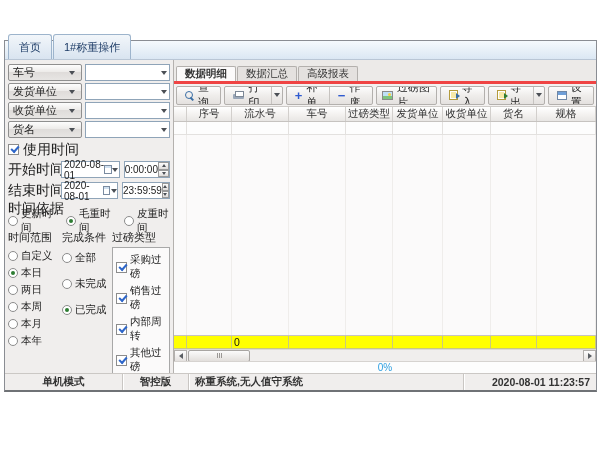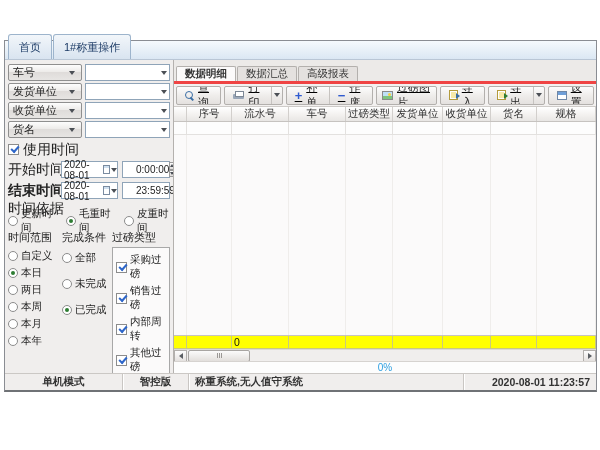--- a/index.html
+++ b/index.html
@@ -41,38 +41,38 @@
     position:relative; flex:0 0 auto; }
   .radio.on:after { content:""; position:absolute; left:2px; top:2px; width:4px; height:4px;
     border-radius:50%; background:#2e7d32; }
   .opt { display:flex; align-items:center; gap:3px; margin-top:3px; }
   .opt .olbl { font-size:10.5px; }
   .datebox { width:64px; height:17px; background:#fff; border:1px solid #8fa4b8; display:flex;
     align-items:center; font-size:10px; padding-left:2px; margin-left:3px; }
   .datebox .cal { width:9px; height:9px; border:1px solid #7a8ba0; background:linear-gradient(#cfe0f0 30%,#fff 30%); margin-left:auto; }
   .datebox .dd { width:9px; display:flex; justify-content:center; }
   .timebox { width:48px; height:17px; background:#fff; border:1px solid #8fa4b8; display:flex;
-    align-items:center; font-size:10px; padding-left:13px; margin-left:4px; }
+    align-items:center; font-size:10px; padding-left:0; margin-left:4px; }
   .spin { margin-left:auto; width:11px; height:15px; display:flex; flex-direction:column; }
   .spin div { flex:1; background:linear-gradient(#fdfdfd,#dfdcda); border:1px solid #9a9a9a;
     display:flex; align-items:center; justify-content:center; }
   .spin .arr { border-left-width:2.5px; border-right-width:2.5px; border-top-width:3px; }
   .spin .up .arr { border-top:none; border-bottom:3px solid #4b4f55; }
   .grp { display:flex; margin:3px 3px 0 3px; }
   .grpcol { display:flex; flex-direction:column; }
   .grphead { font-size:11px; margin-bottom:1px; }
   .typebox { border:1px solid #a8a8a8; background:#fbfafa; padding:2px 3px 3px 3px; margin-top:1px; }
 
   
   .rightpanel { flex:1; display:flex; flex-direction:column; background:#f3f1f0; min-width:0; }
   .rtabs { height:24px; display:flex; align-items:flex-end; background:#eceae8; border-bottom:3px solid #ef4444; padding-left:2px; }
   .rtab { height:15px; padding:0 8px; font-size:10.5px; display:flex; align-items:center;
     border:1px solid #b3b0ad; border-bottom:none; background:#e4e1df; color:#333; margin-right:1px; border-radius:2px 2px 0 0; }
   .rtab.active { background:#fbfafa; font-weight:bold; }
-  .toolbar { height:23px; display:flex; align-items:center; padding:1px 2px; gap:3px; background:#f3f1f0; border-bottom:1px solid #cfccc9;text-decoration:underline; }
+  .toolbar { height:23px; display:flex; align-items:center; padding:1px 2px; gap:3px; background:#f3f1f0; border-bottom:1px solid #cfccc9; }
   .tbgroup { display:flex; height:19px; border:1px solid #b3b0ad; border-radius:2px; background:linear-gradient(#fdfdfd,#efedeb 50%,#e4e1df); overflow:hidden; }
   .tbbtn { display:flex; align-items:center; gap:4px; padding:0 8px; font-size:11px; color:#222; }
   .tbbtn + .tbbtn { border-left:1px solid #c6c3c0; }
   .tbdd { width:13px; display:flex; align-items:center; justify-content:center; border-left:1px solid #c6c3c0; }
   .ic { flex:0 0 auto; }
   .ic-search { width:9px; height:9px; position:relative; }
   .ic-search:before { content:""; position:absolute; left:0; top:0; width:6px; height:6px;
     border:1.5px solid #3a6ea5; border-radius:50%; }
   .ic-search:after { content:""; position:absolute; right:0; bottom:0; width:4px; height:1.5px;
     background:#3a6ea5; transform:rotate(45deg); }
@@ -229,21 +229,21 @@
                 <span class="arr"></span>
               </div>
             <div class="dn">
                 <span class="arr"></span>
               </div>
           </span>
         </div>
       </div>
 
       <div class="frow" style="margin-top:4px;">
-        <span class="lbl" style="width:50px;font-weight:bold;">结束时间</span>
+        <span class="lbl" style="width:50px;">结束时间</span>
         <div class="datebox">
           <span>2020-08-01</span>
           <span class="cal"></span>
           <span class="dd">
               <span class="arr"></span>
             </span>
         </div>
         <div class="timebox">
           <span>23:59:59</span>
           <span class="spin">

